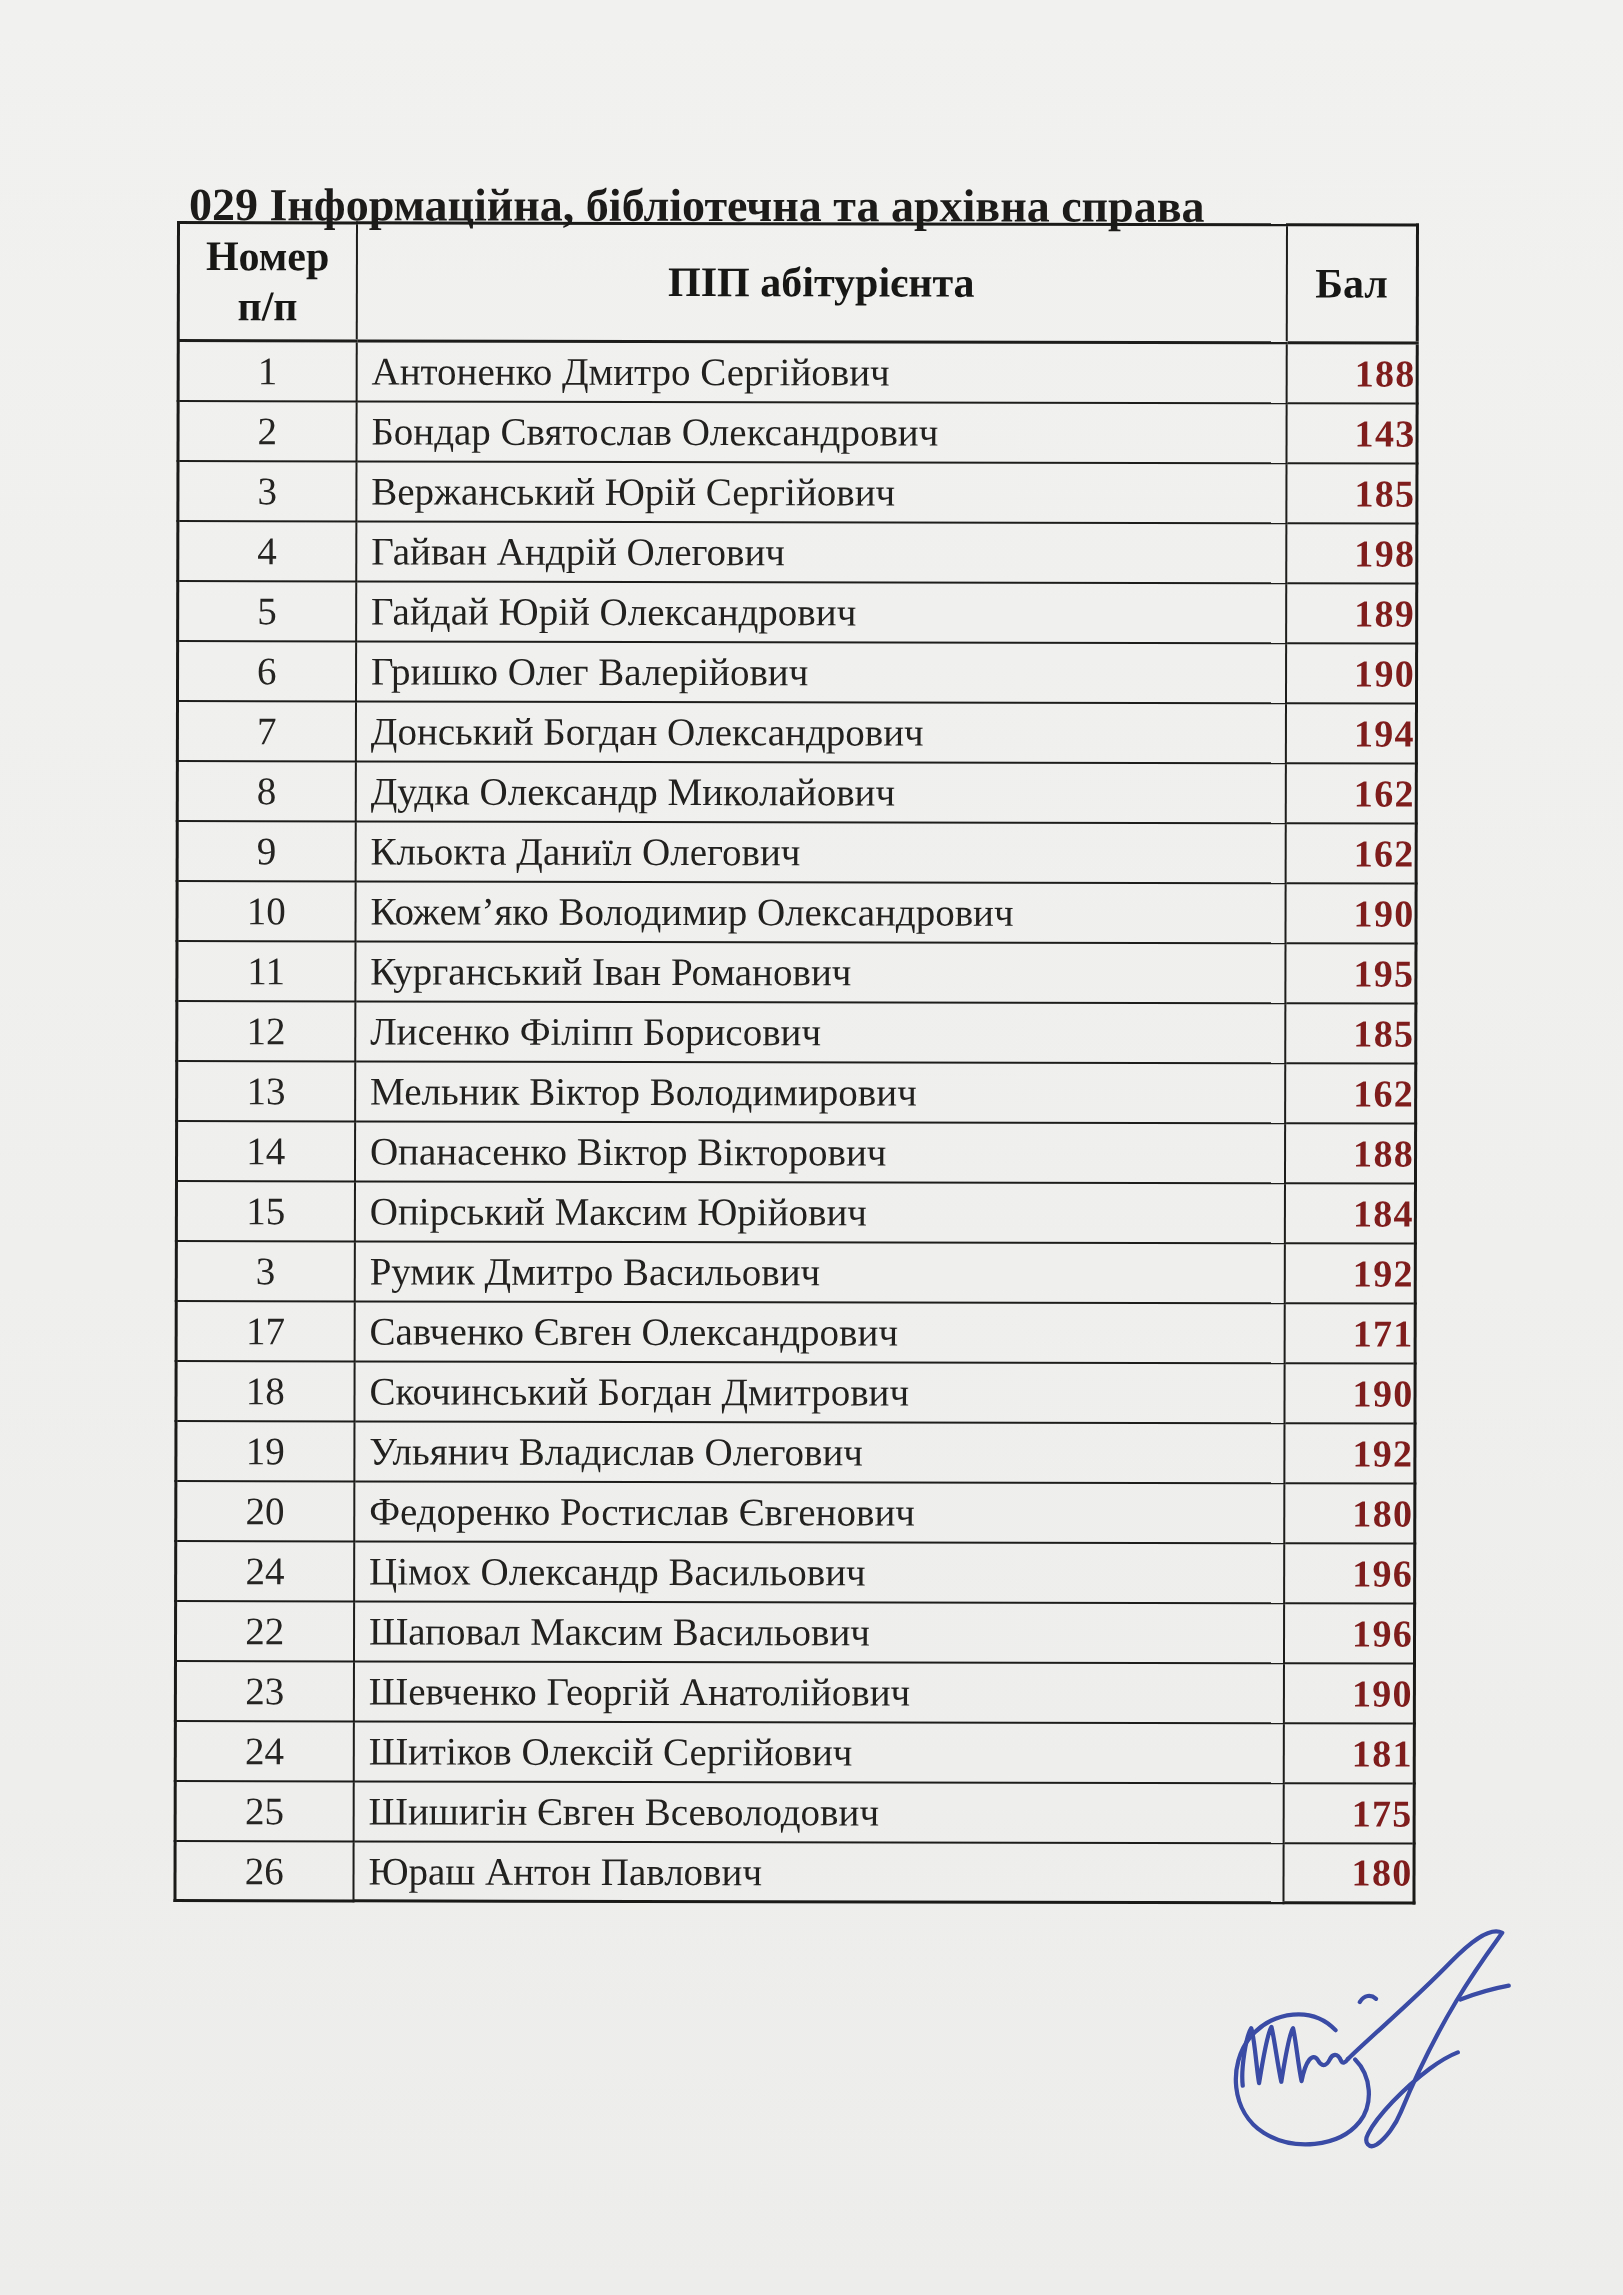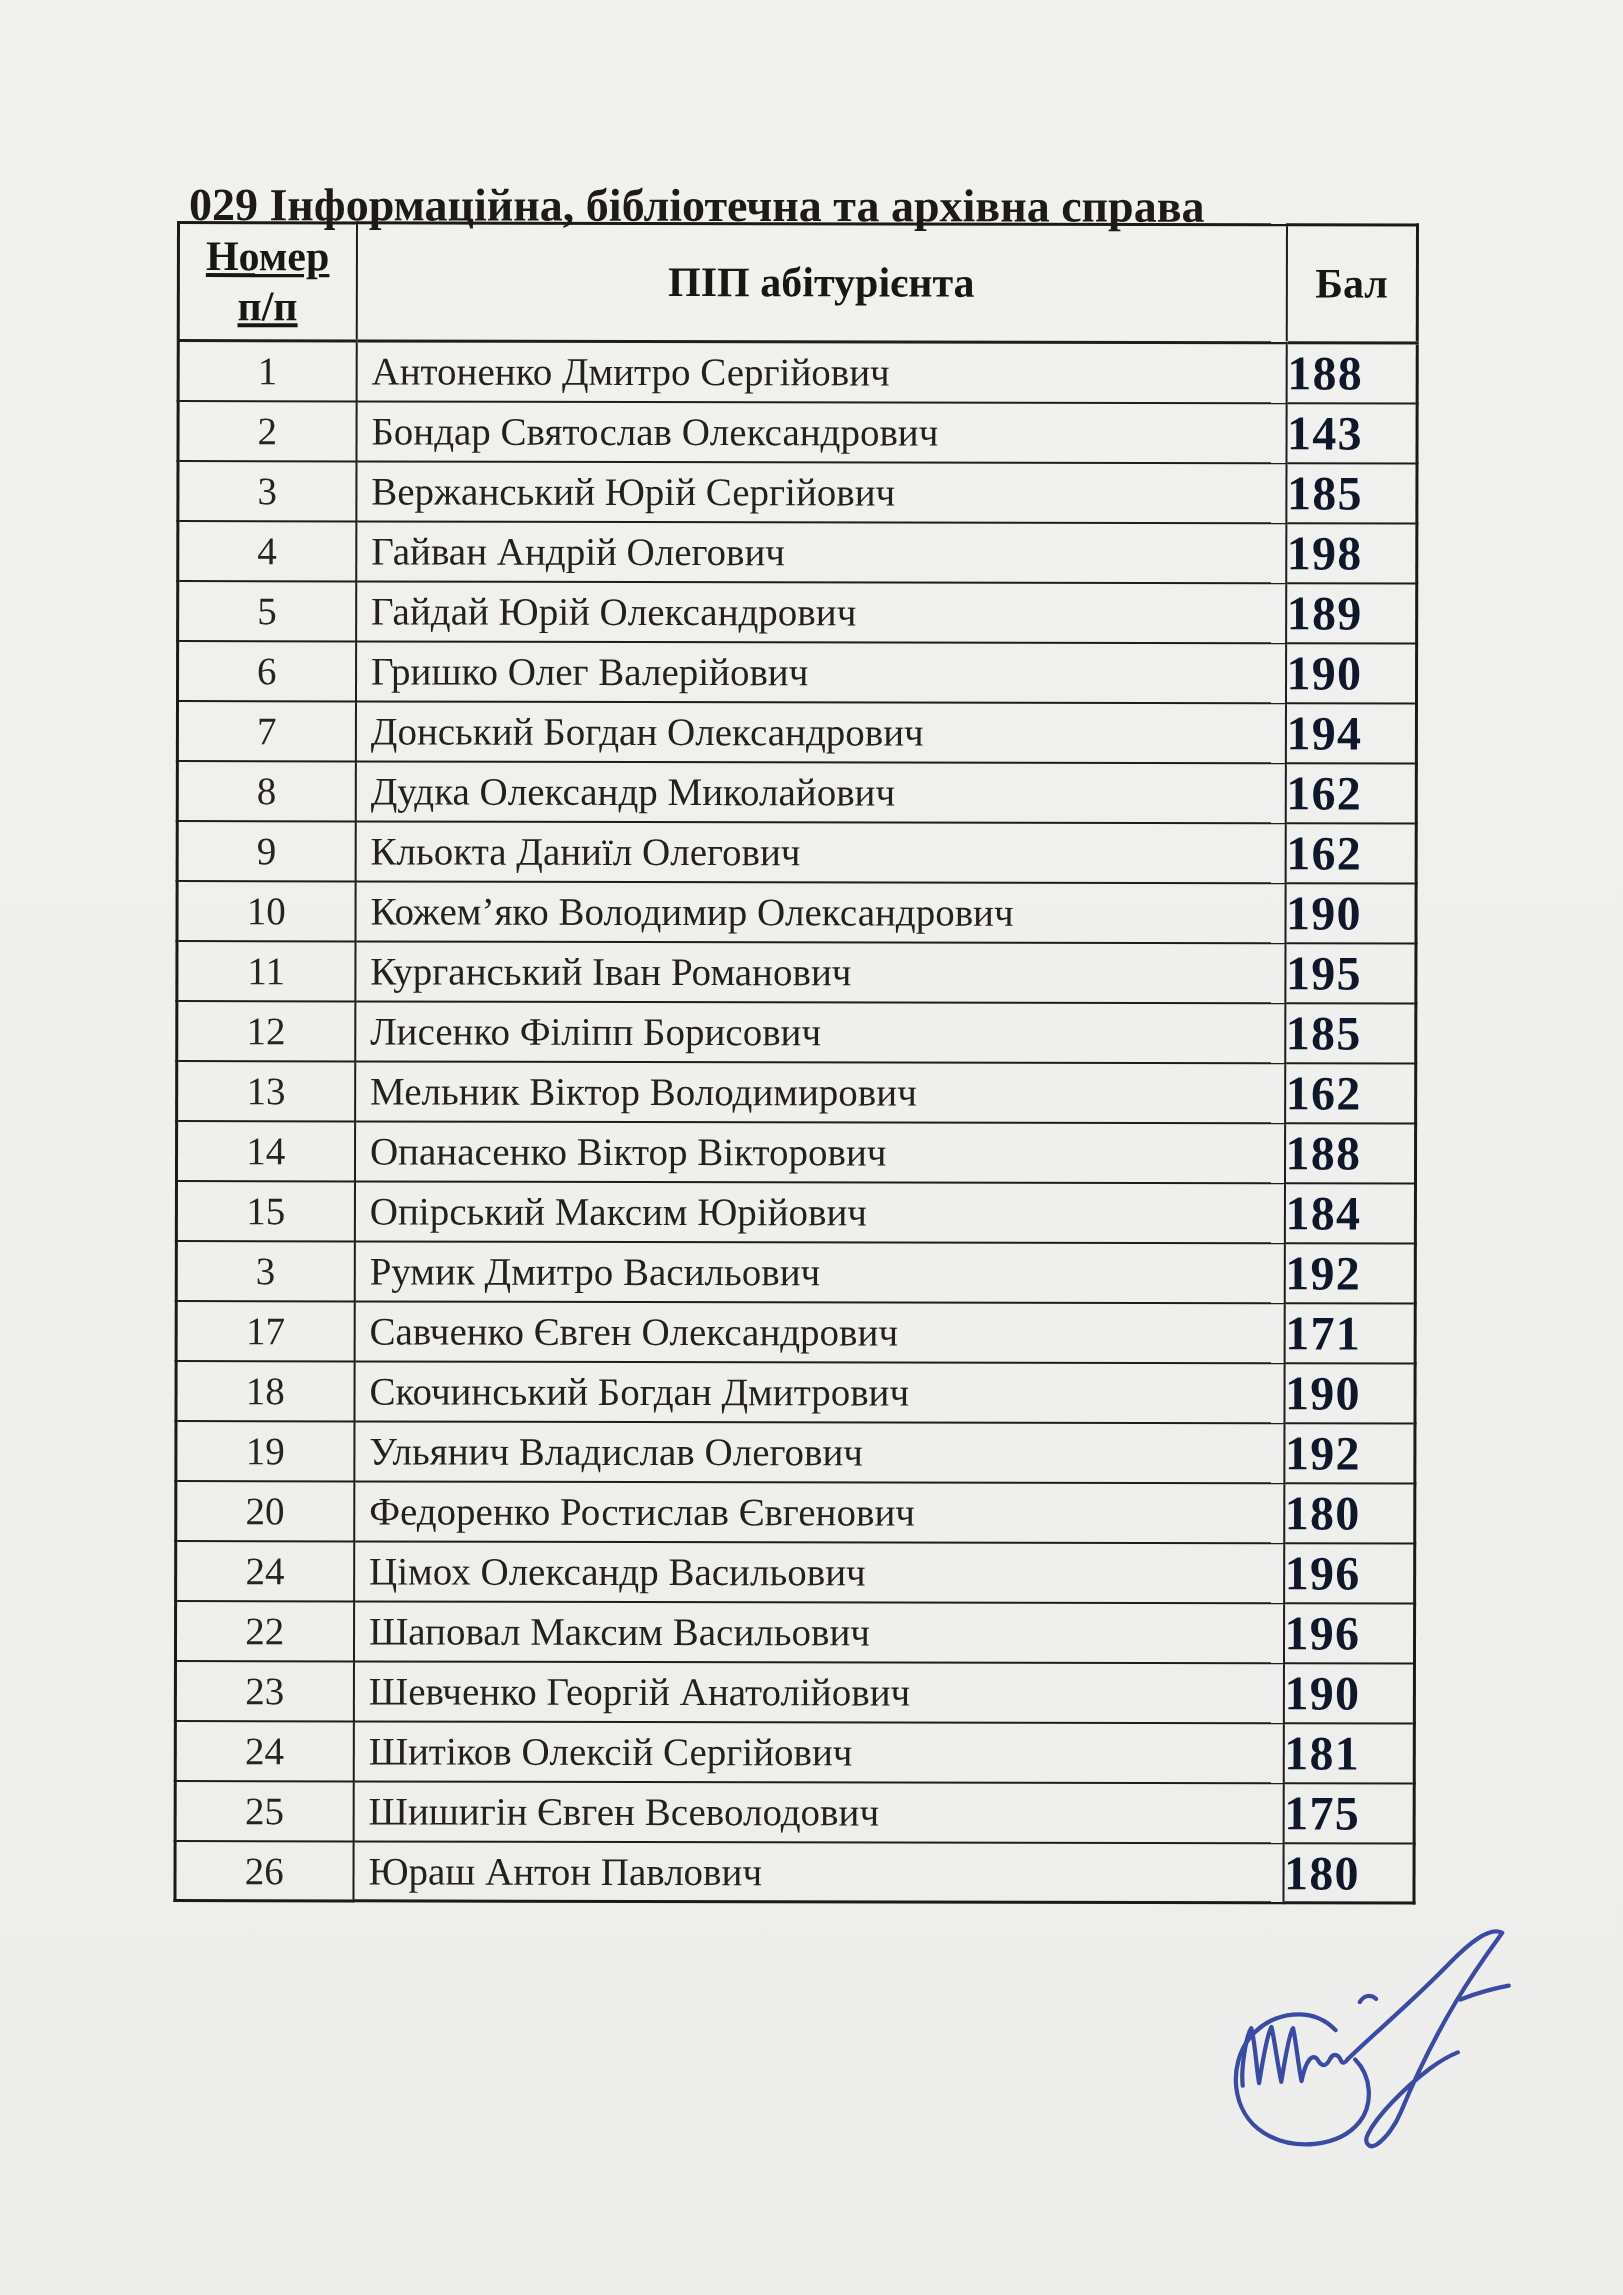--- a/index.html
+++ b/index.html
@@ -56,39 +56,39 @@
     background: transparent;
   }
   tr.hdr th {
     border-bottom-width: 3.9px;
     font-size: 42px;
     font-weight: bold;
     text-align: center;
     line-height: 1.18;
     color: #171715;
   }
-  th .hdr-line { display: block; text-decoration: underline; }
+  th .hdr-line { display: block; }
   td.cell-num {
     text-align: center;
     font-size: 39px;
     color: #252422;
   }
   td.cell-name {
     text-align: left;
     padding-left: 14.4px;
     font-size: 39px;
     white-space: nowrap;
     color: #22211f;
   }
   td.cell-score {
-    text-align: left;
-    font-size: 48px;
+    text-align: right;
+    font-size: 38px;
     font-weight: bold;
     letter-spacing: 1.3px;
-    color: #0f172a;
+    color: #7f1d1d;
   }
   .signature {
     position: absolute;
     left: 1181px;
     top: 1921px;
     width: 334px;
     height: 268px;
     pointer-events: none;
   }
   .signature svg { width: 100%; height: 100%; }

